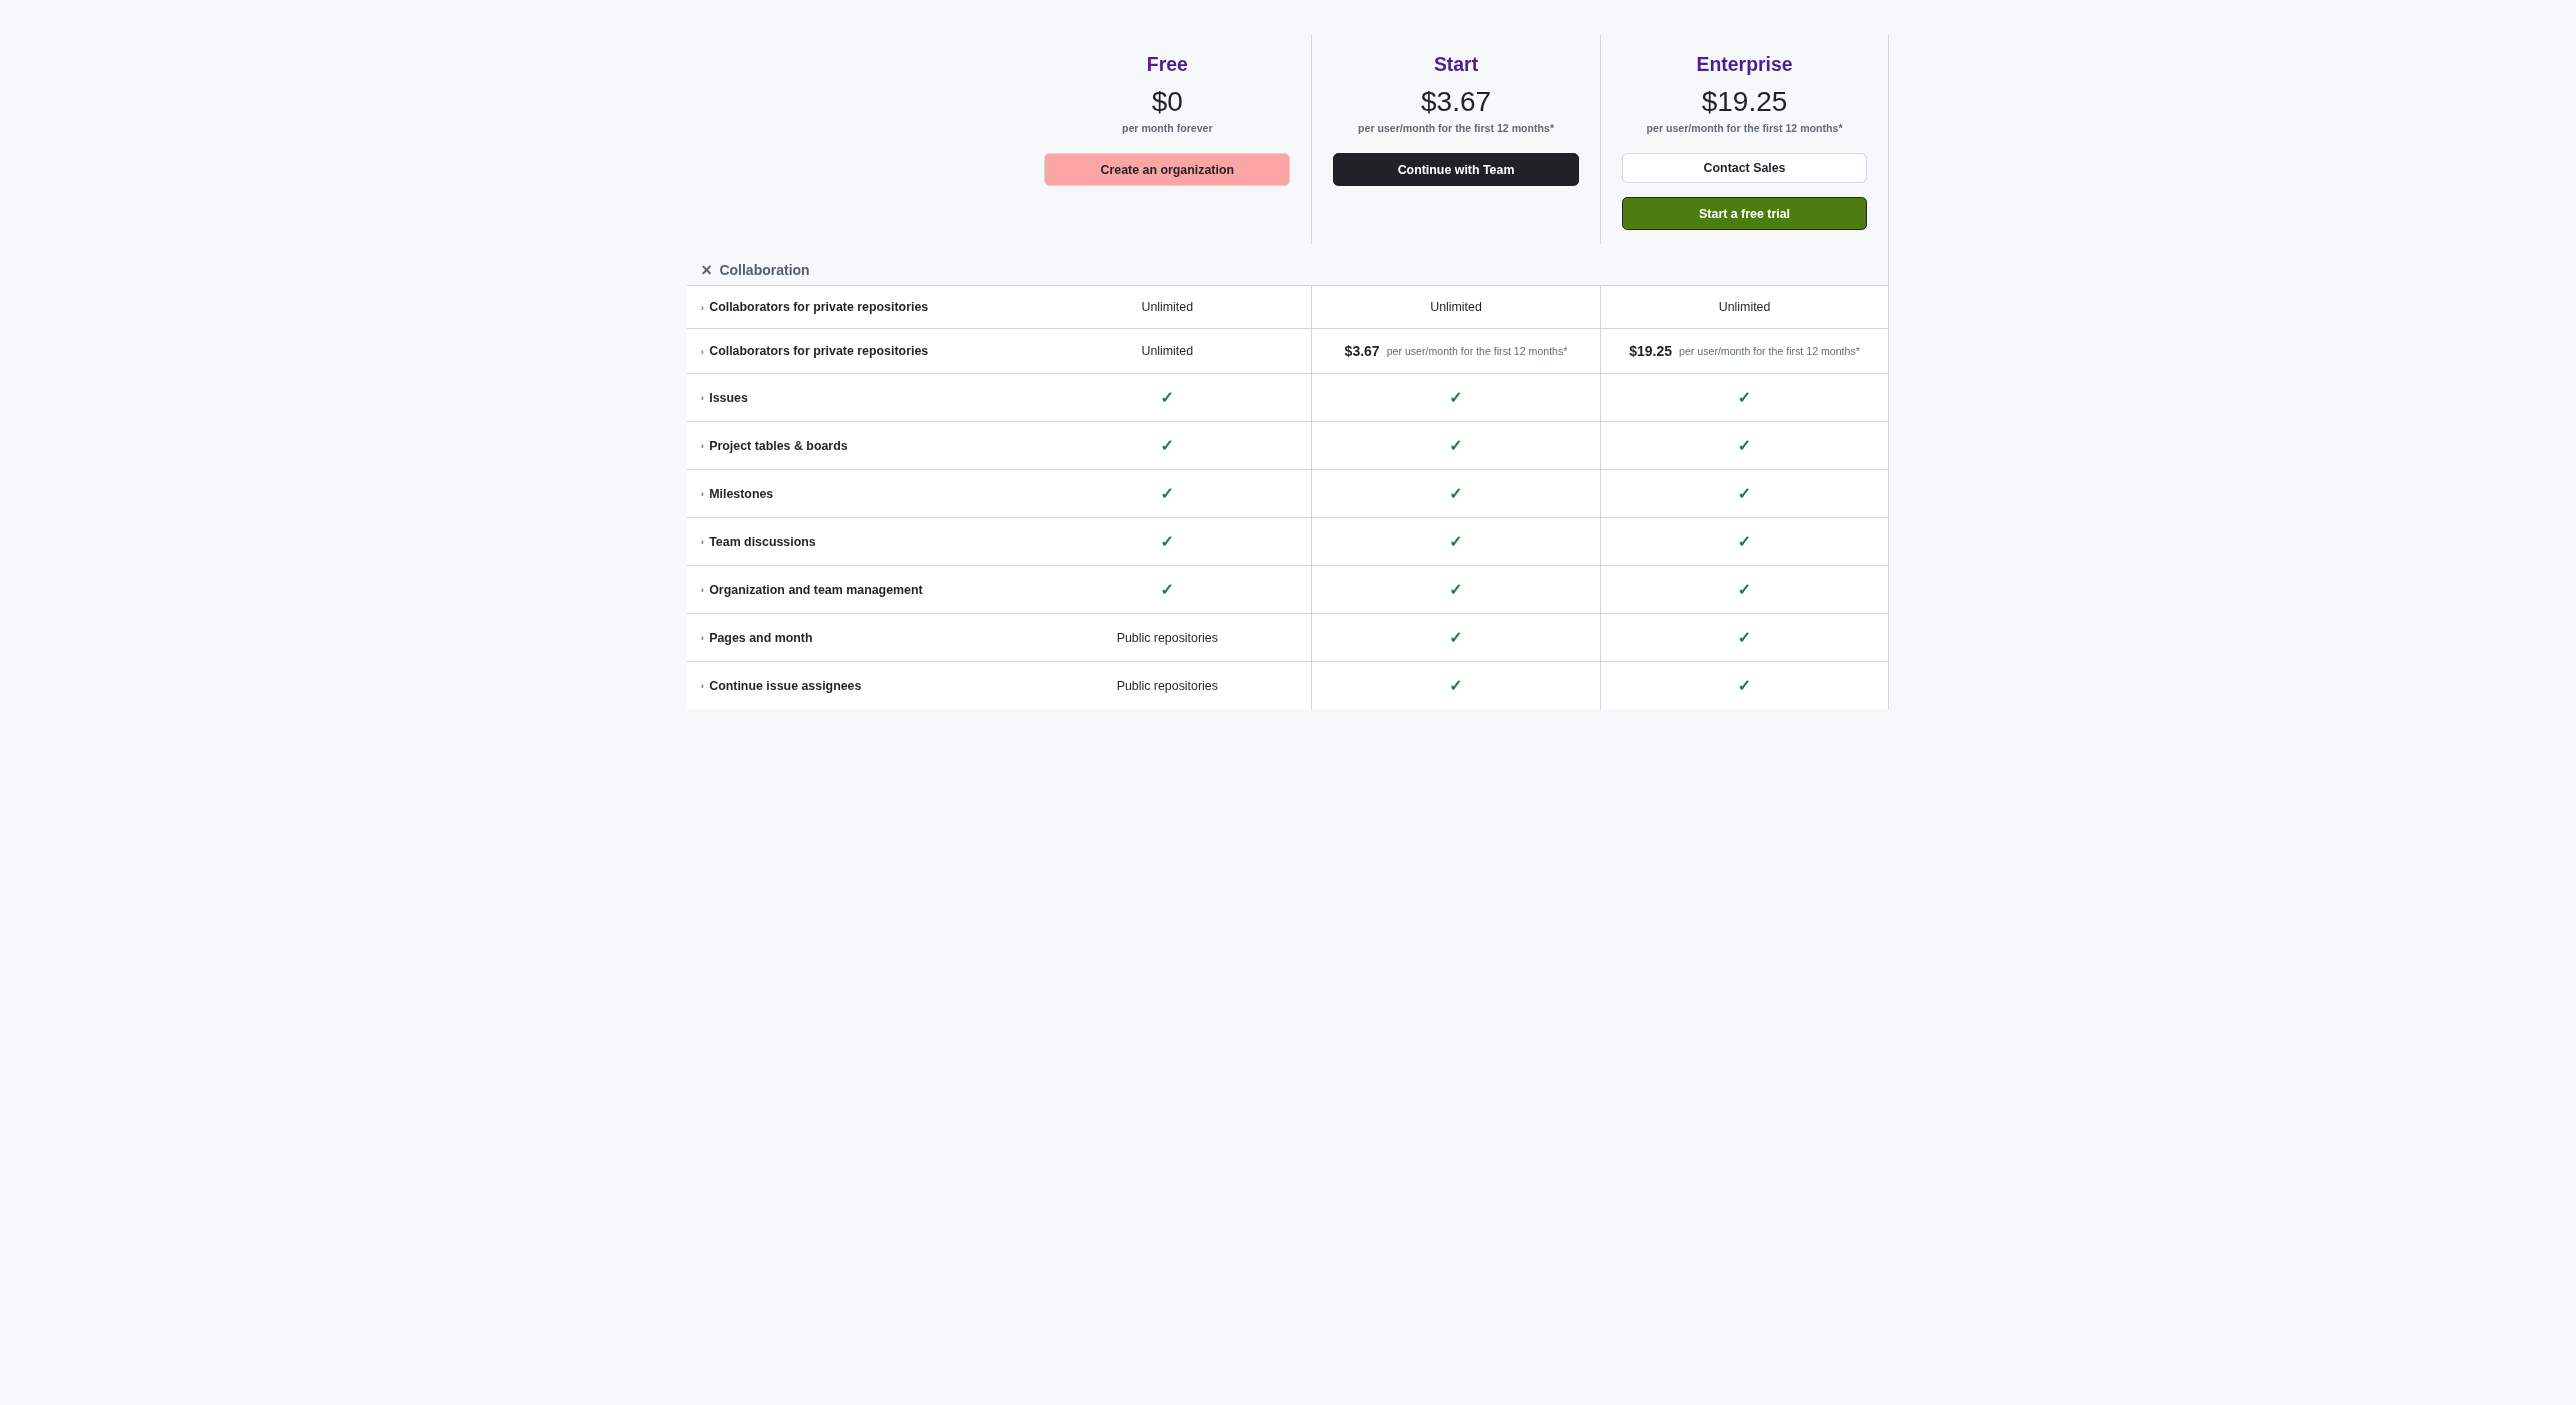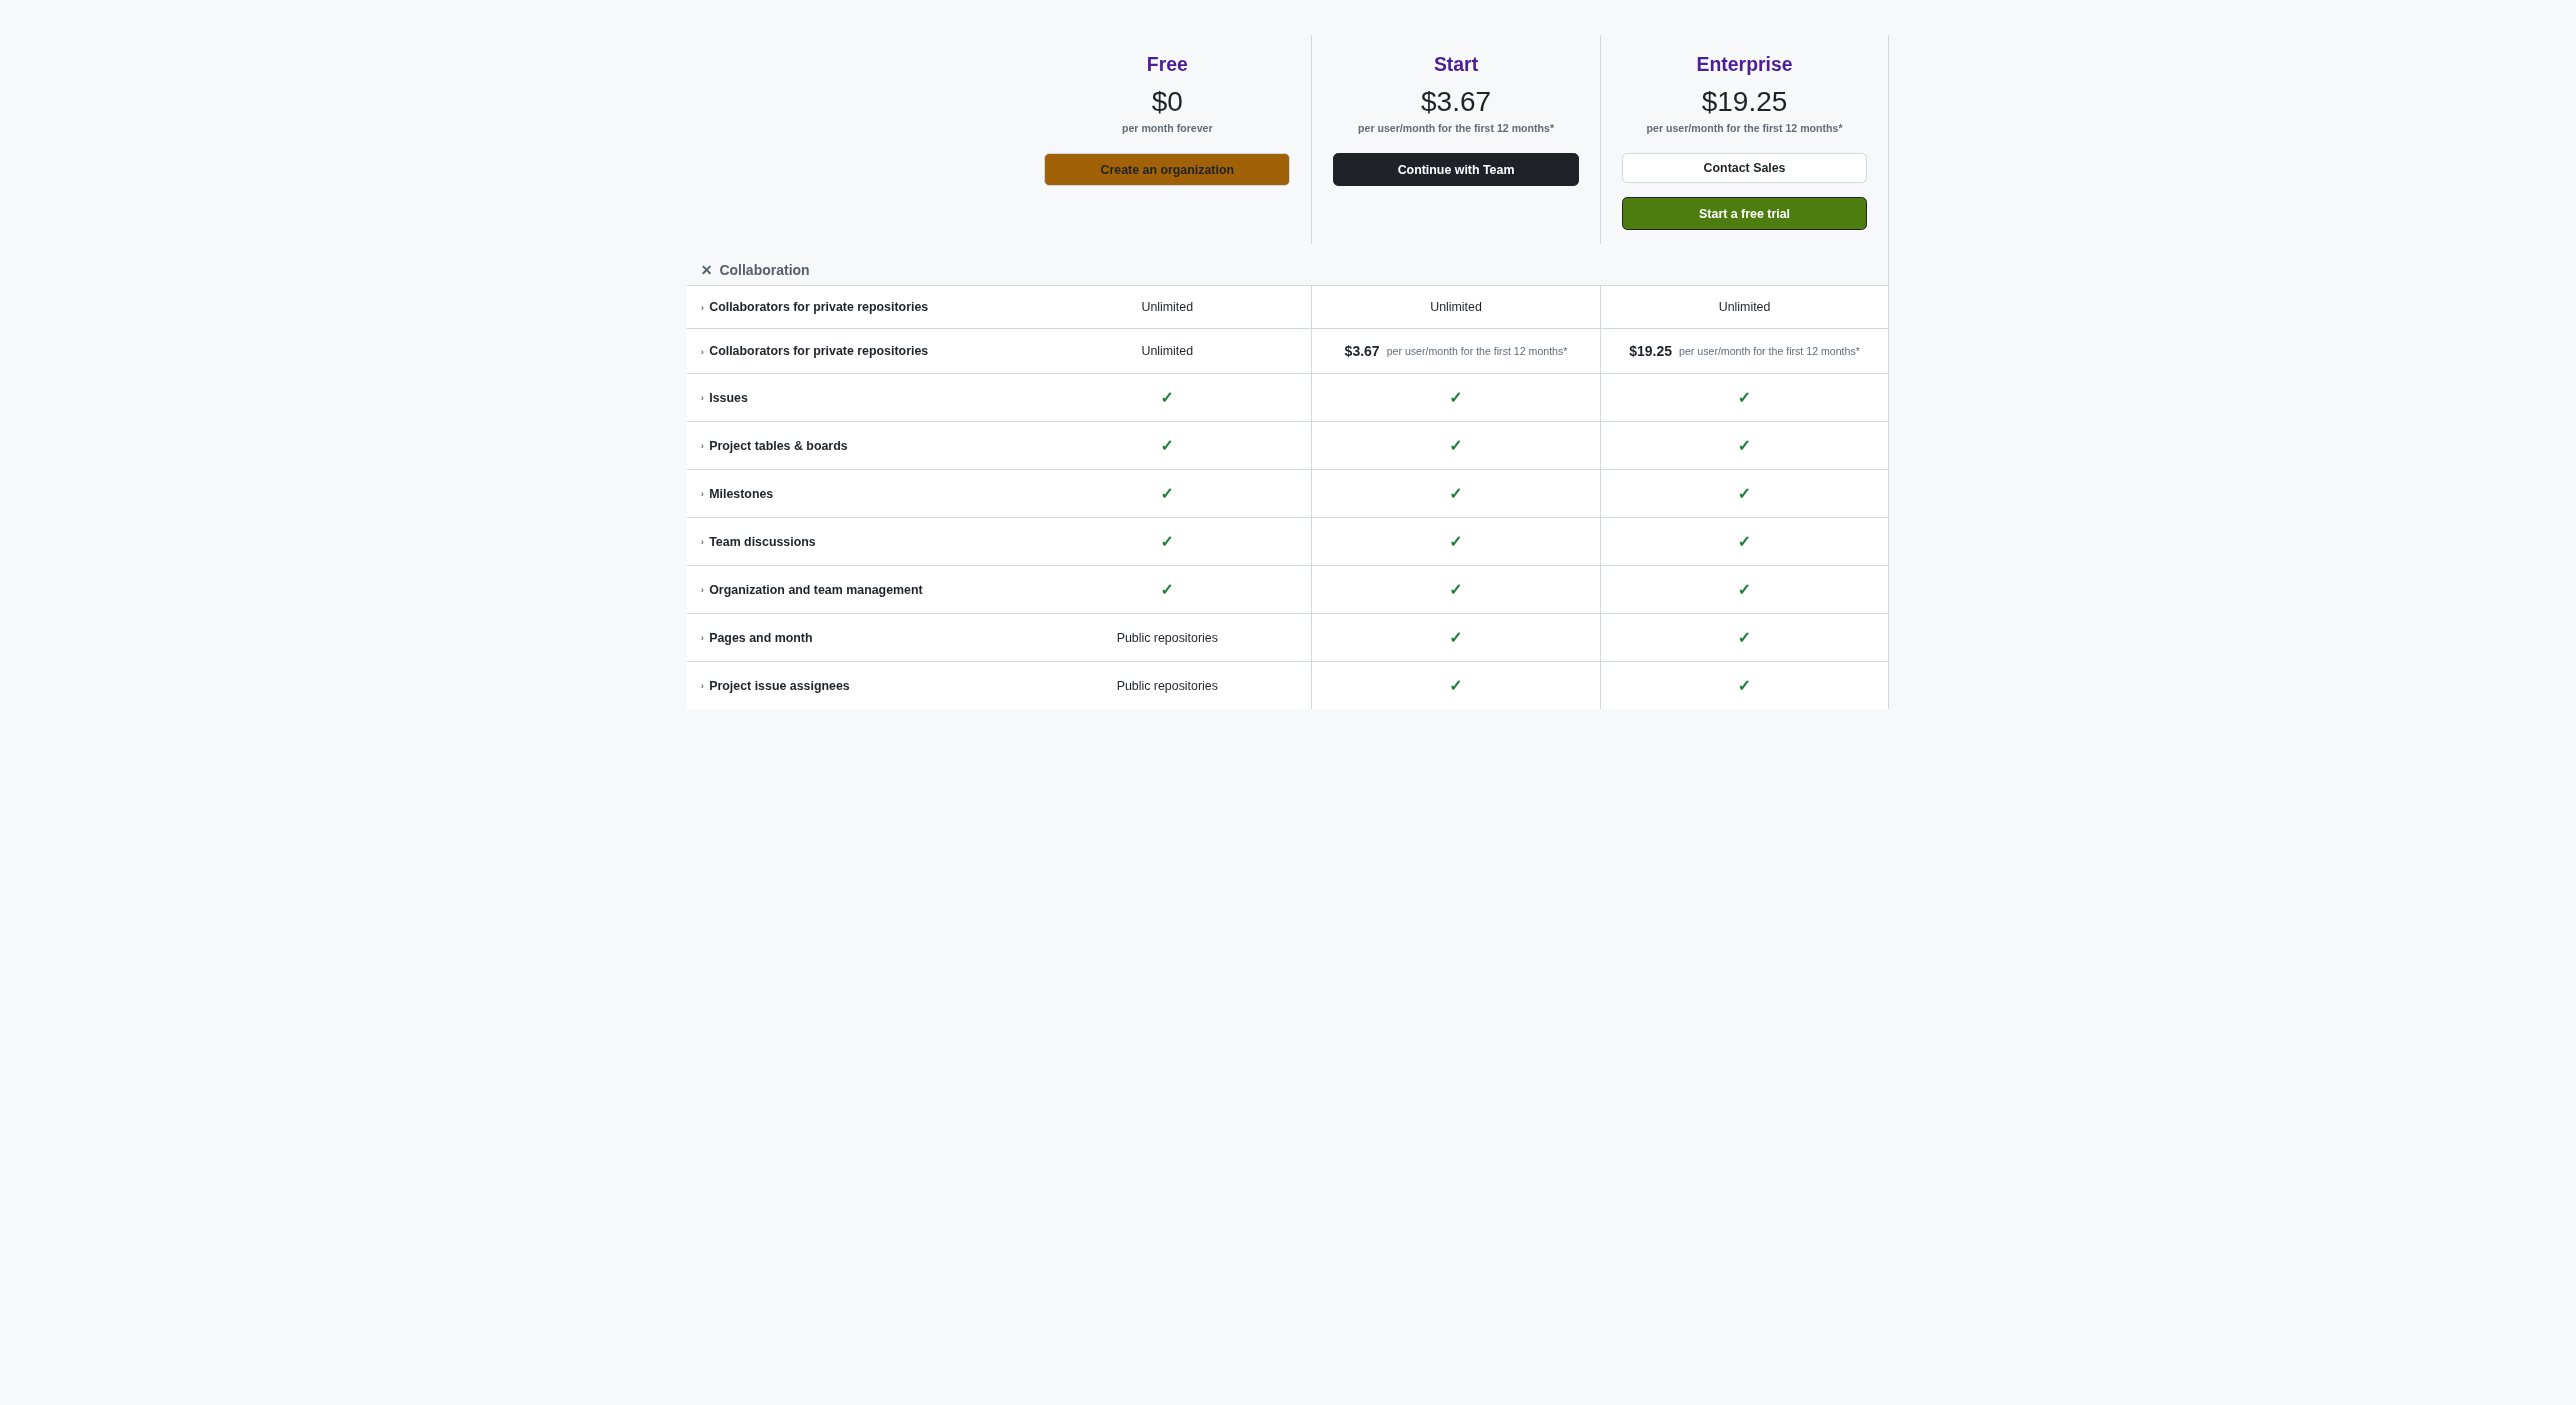--- a/index.html
+++ b/index.html
@@ -47,21 +47,21 @@
       padding: 8.8px 17.7px;
       border-radius: 5.3px;
       font-size: 12.4px;
       font-weight: 600;
       cursor: pointer;
       text-align: center;
       border: 0.9px solid;
       margin-bottom: 5.3px;
     }
     .btn-outline {
-      background: #a16207;
+      background: #fca5a5;
       border-color: #d0d7de;
       color: #1f2328;
     }
     .btn-dark {
       background: #1f2328;
       border-color: #1f2328;
       color: #ffffff;
     }
     .btn-dark-secondary {
       background: #4d7c0f;
@@ -305,21 +305,21 @@
       </div>
     </td>
           <td class="cell-value">Public repositories</td>
           <td class="cell-value col-team"><span class="check">✓</span></td>
           <td class="cell-value col-enterprise"><span class="check">✓</span></td>
         </tr>
         <tr class="feature-row">
           <td>
       <div class="feature-name">
         <span class="chevron">›</span>
-        <span>Project issue assignees</span>
+        <span>Continue issue assignees</span>
       </div>
     </td>
           <td class="cell-value">Public repositories</td>
           <td class="cell-value col-team"><span class="check">✓</span></td>
           <td class="cell-value col-enterprise"><span class="check">✓</span></td>
         </tr>
       </tbody>
   </table>
 </div>
 

